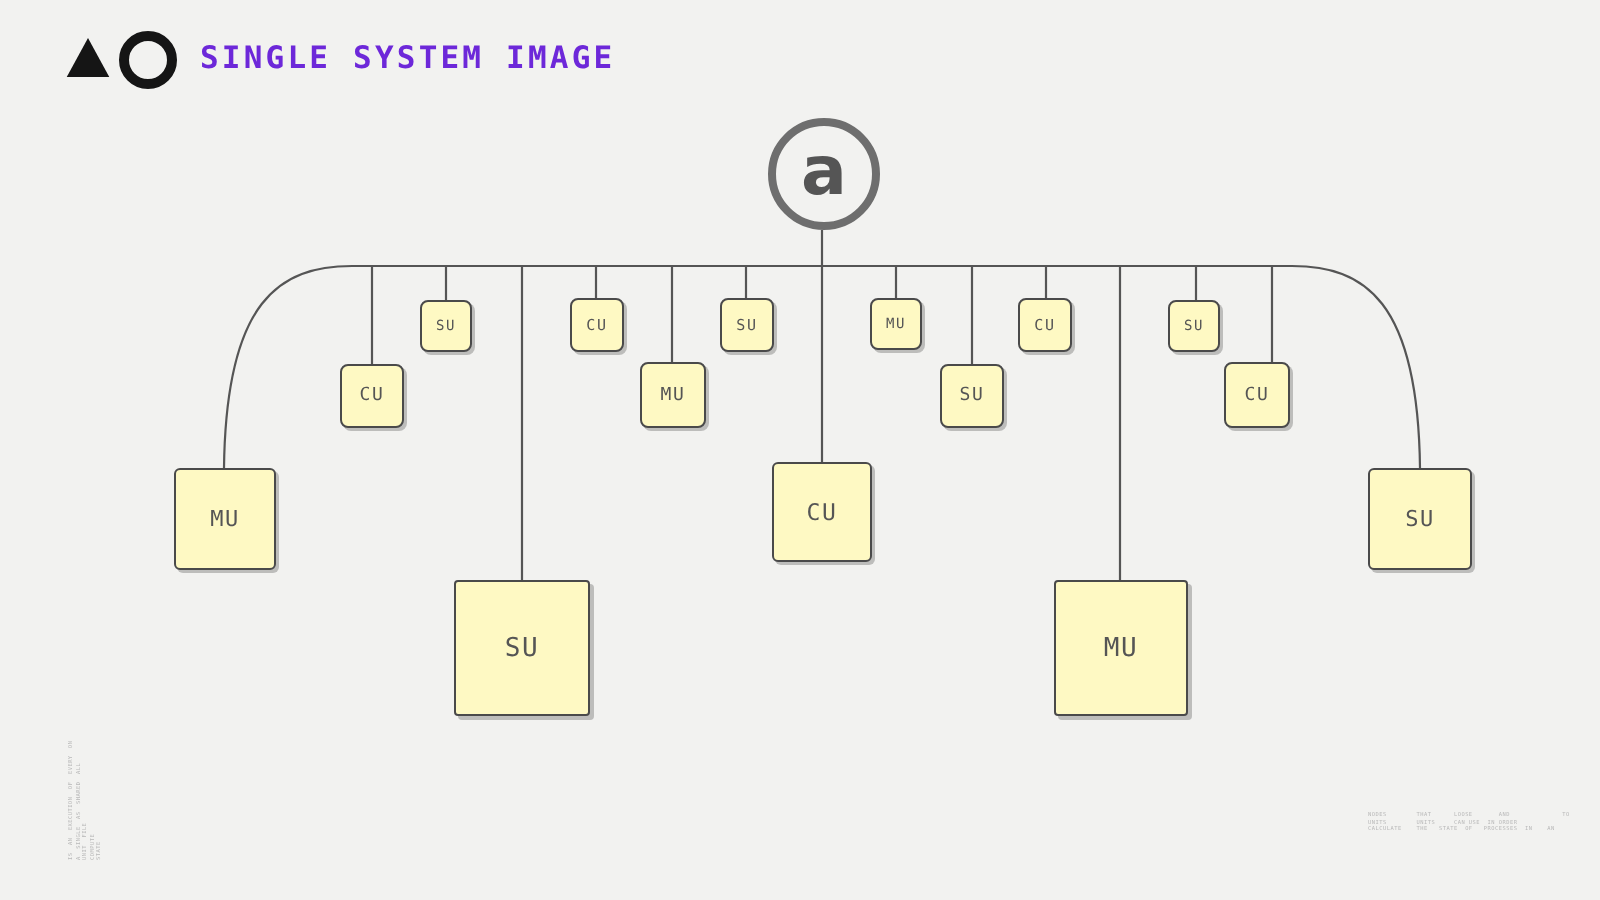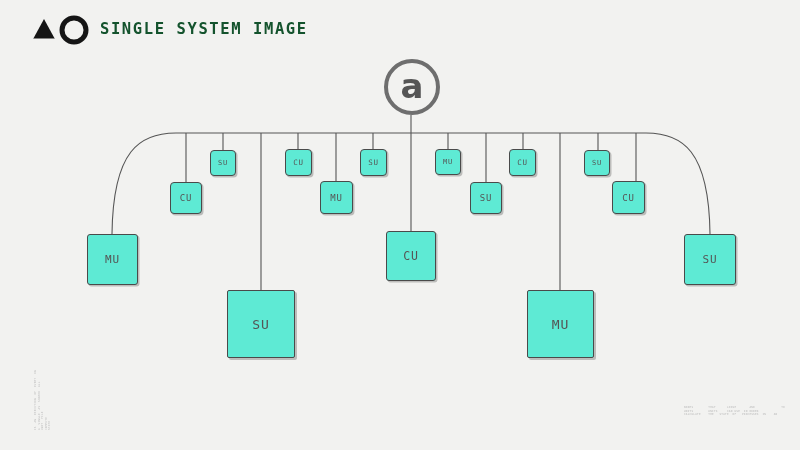--- a/index.html
+++ b/index.html
@@ -12,31 +12,31 @@
   }
   #stage{position:absolute;inset:0;width:800px;height:450px;}
 
   
   #header{position:absolute;left:0;top:0;width:800px;height:60px;}
   #logo{position:absolute;left:28px;top:14px;width:62px;height:32px;}
   #title{
     position:absolute;left:100px;top:20px;
     font-family:"DejaVu Sans Mono",monospace;
     font-size:15.5px;font-weight:700;letter-spacing:1.6px;
-    color:#14532d;white-space:nowrap;
+    color:#6d28d9;white-space:nowrap;
   }
 
   
   #diagram{position:absolute;left:0;top:0;width:800px;height:450px;}
 
   
   .node{
     position:absolute;
     box-sizing:border-box;
-    background:#5eead4;
+    background:#fef9c3;
     border:1px solid #4a4a4a;
     border-radius:4px;
     display:flex;align-items:center;justify-content:center;
     color:#555;
     font-family:"DejaVu Sans Mono",monospace;
     letter-spacing:.8px;
     box-shadow:1.5px 1.5px 0 rgba(0,0,0,.22);
   }
   .node.s{border-radius:4px;}
   .node.m{border-radius:4px;}

